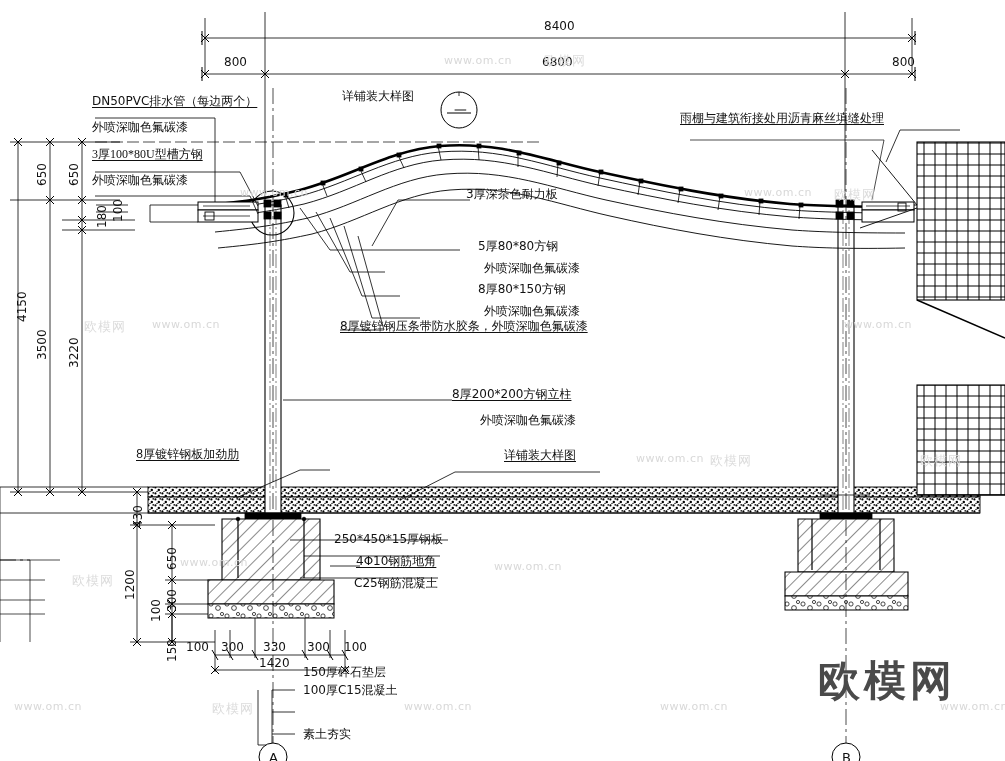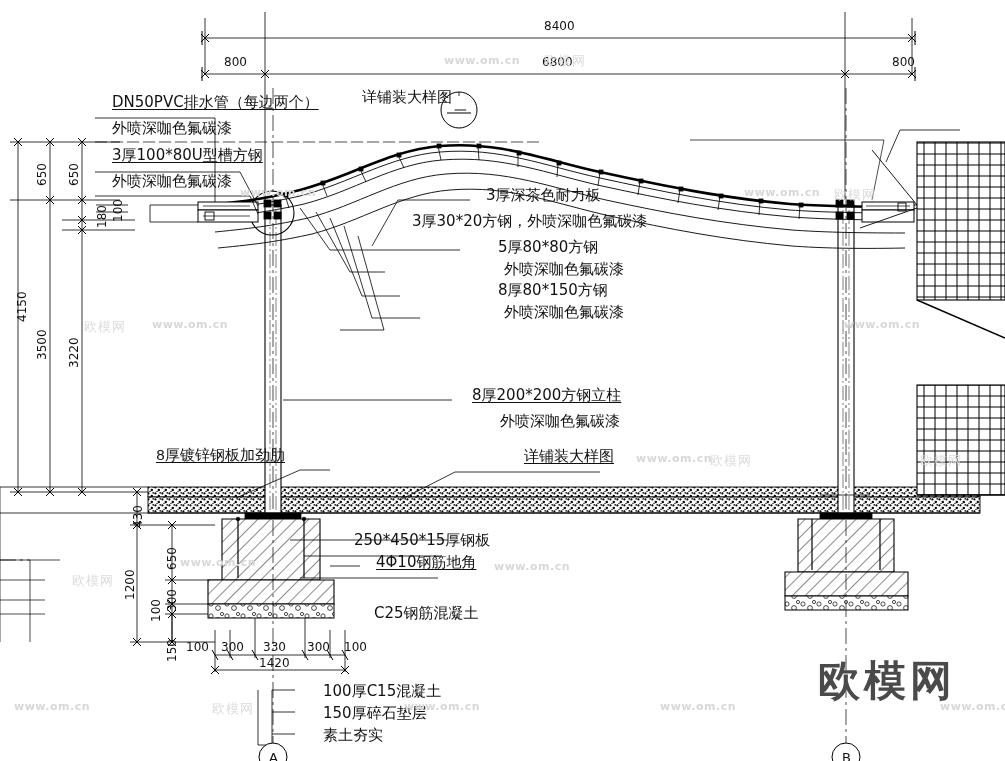--- a/index.html
+++ b/index.html
@@ -3,25 +3,25 @@
 <meta charset="utf-8">
 <style>
   html,body{margin:0;padding:0;background:#ffffff;}
   body{
     width:1005px;height:761px;position:relative;overflow:hidden;
     font-family:"DejaVu Sans","Liberation Sans",sans-serif;
     color:#000;
   }
   #stage{position:absolute;left:0;top:0;width:1005px;height:761px;}
   svg.layer{position:absolute;left:0;top:0;width:1005px;height:761px;overflow:visible;}
-  .txt{position:absolute;white-space:nowrap;font-size:15px;line-height:1;color:#111;font-family:"DejaVu Sans","Liberation Sans",sans-serif;margin-left:20px;}
+  .txt{position:absolute;white-space:nowrap;font-size:12px;line-height:1;color:#111;font-family:"DejaVu Sans","Liberation Sans",sans-serif;}
   .dim{position:absolute;white-space:nowrap;font-size:12px;line-height:1;color:#111;font-family:"DejaVu Sans","Liberation Sans",sans-serif;}
   .dimv{transform-origin:0 0;transform:rotate(-90deg);}
   .wm{position:absolute;white-space:nowrap;color:#d8d8d8;font-size:11px;letter-spacing:.5px;
-      font-family:"DejaVu Sans","Liberation Sans",sans-serif;pointer-events:none;font-weight:bold;}
+      font-family:"DejaVu Sans","Liberation Sans",sans-serif;pointer-events:none;}
   .wmbox{position:absolute;color:#dcdcdc;font-size:13px;letter-spacing:1px;
       font-family:"DejaVu Sans","Liberation Sans",sans-serif;pointer-events:none;}
   .wmbig{position:absolute;color:#4a4a4a;font-size:42px;letter-spacing:4px;font-weight:bold;
       font-family:"DejaVu Sans","Liberation Sans",sans-serif;pointer-events:none;}
   .u{text-decoration:underline;text-underline-offset:2px;}
 </style>
 </head>
 <body>
 
 <div id="stage">
@@ -392,46 +392,47 @@
 
   <div class="dim" style="left:186px;top:641px;">100</div>
   <div class="dim" style="left:221px;top:641px;">300</div>
   <div class="dim" style="left:263px;top:641px;">330</div>
   <div class="dim" style="left:307px;top:641px;">300</div>
   <div class="dim" style="left:344px;top:641px;">100</div>
   <div class="dim" style="left:259px;top:657px;">1420</div>
 
   <div class="txt u" style="left:92px;top:95px;">DN50PVC排水管（每边两个）</div>
   <div class="txt" style="left:92px;top:121px;">外喷深咖色氟碳漆</div>
-  <div class="txt u" style="left:92px;top:148px;">3厚100*80U型槽方钢</div>
+  <div class="txt u" style="left:92px;top:148px;font-family:Liberation Serif, serif;">3厚100*80U型槽方钢</div>
   <div class="txt" style="left:92px;top:174px;">外喷深咖色氟碳漆</div>
 
   <div class="txt" style="left:342px;top:90px;">详铺装大样图</div>
   <div class="dim" style="left:454px;top:104px;font-size:13px;">一</div>
 
+  <div class="txt u" style="left:680px;top:112px;">雨棚与建筑衔接处用沥青麻丝填缝处理</div>
 
   <div class="txt" style="left:466px;top:188px;">3厚深茶色耐力板</div>
-  <div class="txt" style="left:392px;top:214px;">3厚30*20方钢，外喷深咖色氟碳漆</div>
   <div class="txt" style="left:478px;top:240px;">5厚80*80方钢</div>
   <div class="txt" style="left:484px;top:262px;">外喷深咖色氟碳漆</div>
   <div class="txt" style="left:478px;top:283px;">8厚80*150方钢</div>
   <div class="txt" style="left:484px;top:305px;">外喷深咖色氟碳漆</div>
+  <div class="txt u" style="left:340px;top:320px;">8厚镀锌钢压条带防水胶条，外喷深咖色氟碳漆</div>
 
   <div class="txt u" style="left:452px;top:388px;">8厚200*200方钢立柱</div>
   <div class="txt" style="left:480px;top:414px;">外喷深咖色氟碳漆</div>
 
   <div class="txt u" style="left:136px;top:449px;font-family:Liberation Mono, monospace;">8厚镀锌钢板加劲肋</div>
   <div class="txt u" style="left:504px;top:449px;">详铺装大样图</div>
 
   <div class="txt" style="left:334px;top:533px;">250*450*15厚钢板</div>
   <div class="txt u" style="left:356px;top:555px;">4Φ10钢筋地角</div>
-  <div class="txt" style="left:354px;top:606px;">C25钢筋混凝土</div>
+  <div class="txt" style="left:354px;top:577px;">C25钢筋混凝土</div>
 
   <div class="txt" style="left:303px;top:684px;">100厚C15混凝土</div>
-  <div class="txt" style="left:303px;top:706px;text-align:center;">150厚碎石垫层</div>
+  <div class="txt" style="left:303px;top:666px;text-align:center;">150厚碎石垫层</div>
   <div class="txt" style="left:303px;top:728px;">素土夯实</div>
 
   <div class="dim" style="left:269px;top:751px;font-size:13px;">A</div>
   <div class="dim" style="left:842px;top:751px;font-size:13px;">B</div>
 
   <div class="wm" style="left:240px;top:186px;">www.om.cn</div>
   <div class="wm" style="left:444px;top:54px;">www.om.cn</div>
   <div class="wm" style="left:744px;top:186px;">www.om.cn</div>
   <div class="wm" style="left:844px;top:318px;">www.om.cn</div>
   <div class="wm" style="left:152px;top:318px;">www.om.cn</div>

